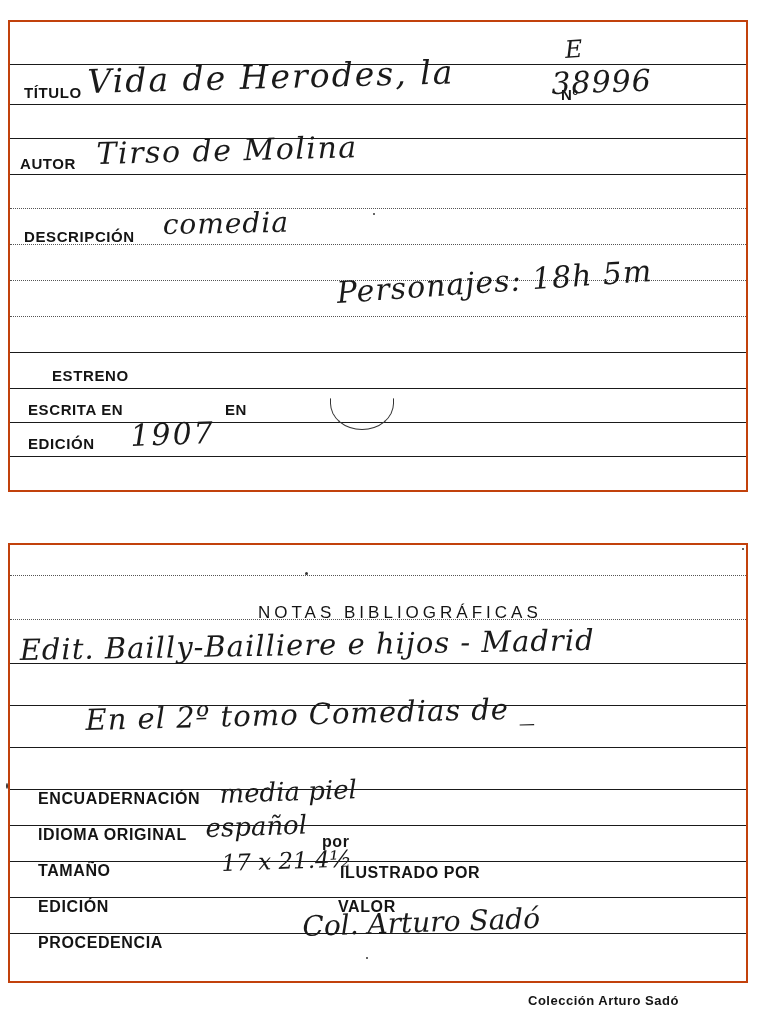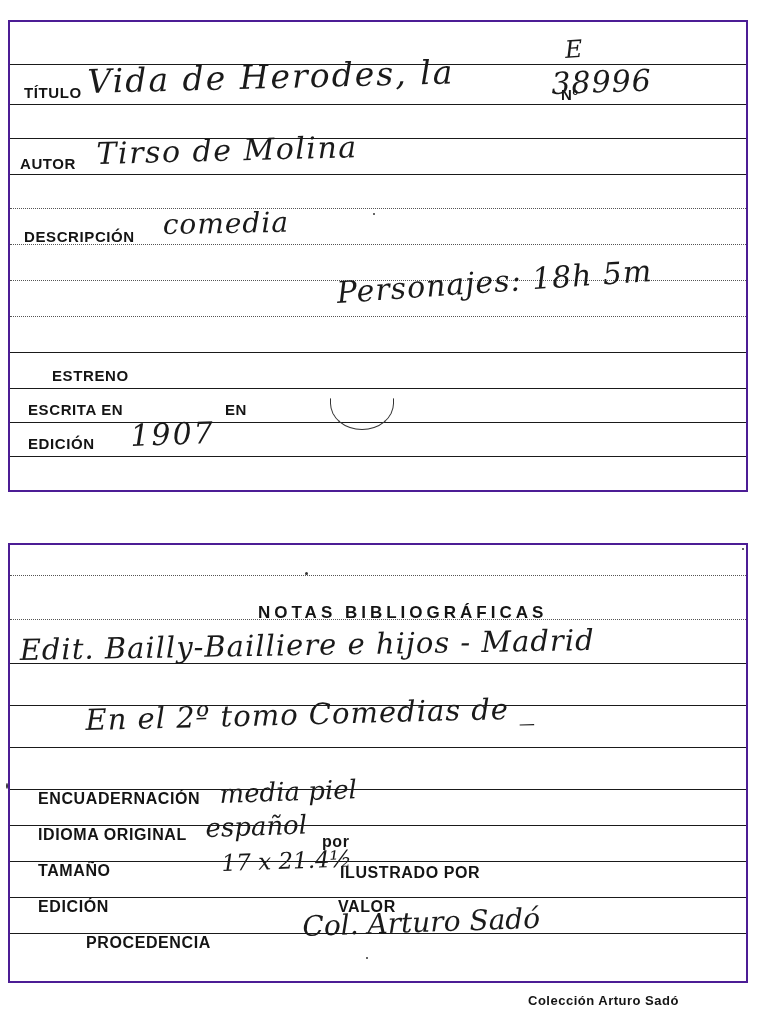--- a/index.html
+++ b/index.html
@@ -20,21 +20,21 @@
     position: absolute;
     left: 0; top: 0;
     width: 759px;
     height: 1028px;
   }
 
   
   .card {
     position: absolute;
     background: #fff;
-    border: 2px solid #4c1d95;
+    border: 2px solid #c2410c;
     box-sizing: border-box;
   }
   #card-top {
     left: 8px;
     top: 20px;
     width: 740px;
     height: 472px;
     border-width: 2px;
   }
   #card-bottom {
@@ -130,21 +130,21 @@
     border: 1px solid #333;
     border-top-color: transparent;
     border-radius: 0 0 60% 60% / 0 0 100% 100%;
   }
 
   
   #notas-heading {
     position: absolute;
     left: 258px; top: 603px;
     font-size: 17px;
-    font-weight: bold;
+    font-weight: normal;
     letter-spacing: 4px;
     color: #141414;
   }
   #hw-editorial {
     left: 20px; top: 633px;
     font-size: 29px;
     letter-spacing: 1px;
     transform: rotate(-1deg);
   }
   #hw-tomo {
@@ -240,21 +240,21 @@
     <div class="rule" style="top:352px"></div>
     <div class="rule" style="top:388px"></div>
 
     <span class="label small" style="left:28px; top:245px;">ENCUADERNACIÓN</span>
     <span class="label small" style="left:28px; top:281px;">IDIOMA ORIGINAL</span>
     <span class="label small" style="left:312px; top:288px;">por</span>
     <span class="label small" style="left:28px; top:317px;">TAMAÑO</span>
     <span class="label small" style="left:330px; top:319px;">ILUSTRADO POR</span>
     <span class="label small" style="left:28px; top:353px;">EDICIÓN</span>
     <span class="label small" style="left:328px; top:353px;">VALOR</span>
-    <span class="label small" style="left:28px; top:389px;margin-left:48px;">PROCEDENCIA</span>
+    <span class="label small" style="left:28px; top:389px;">PROCEDENCIA</span>
   </div>
 
   <span id="notas-heading">NOTAS BIBLIOGRÁFICAS</span>
 
   <span class="hand" id="hw-editorial">Edit. Bailly-Bailliere e hijos - Madrid</span>
   <span class="hand" id="hw-tomo">En el 2º tomo Comedias de _</span>
   <span class="hand" id="hw-encuadernacion">media piel</span>
   <span class="hand" id="hw-idioma">español</span>
   <span class="hand" id="hw-tamano">17 x 21.4½</span>
   <span class="hand" id="hw-procedencia">Col. Arturo Sadó</span>

